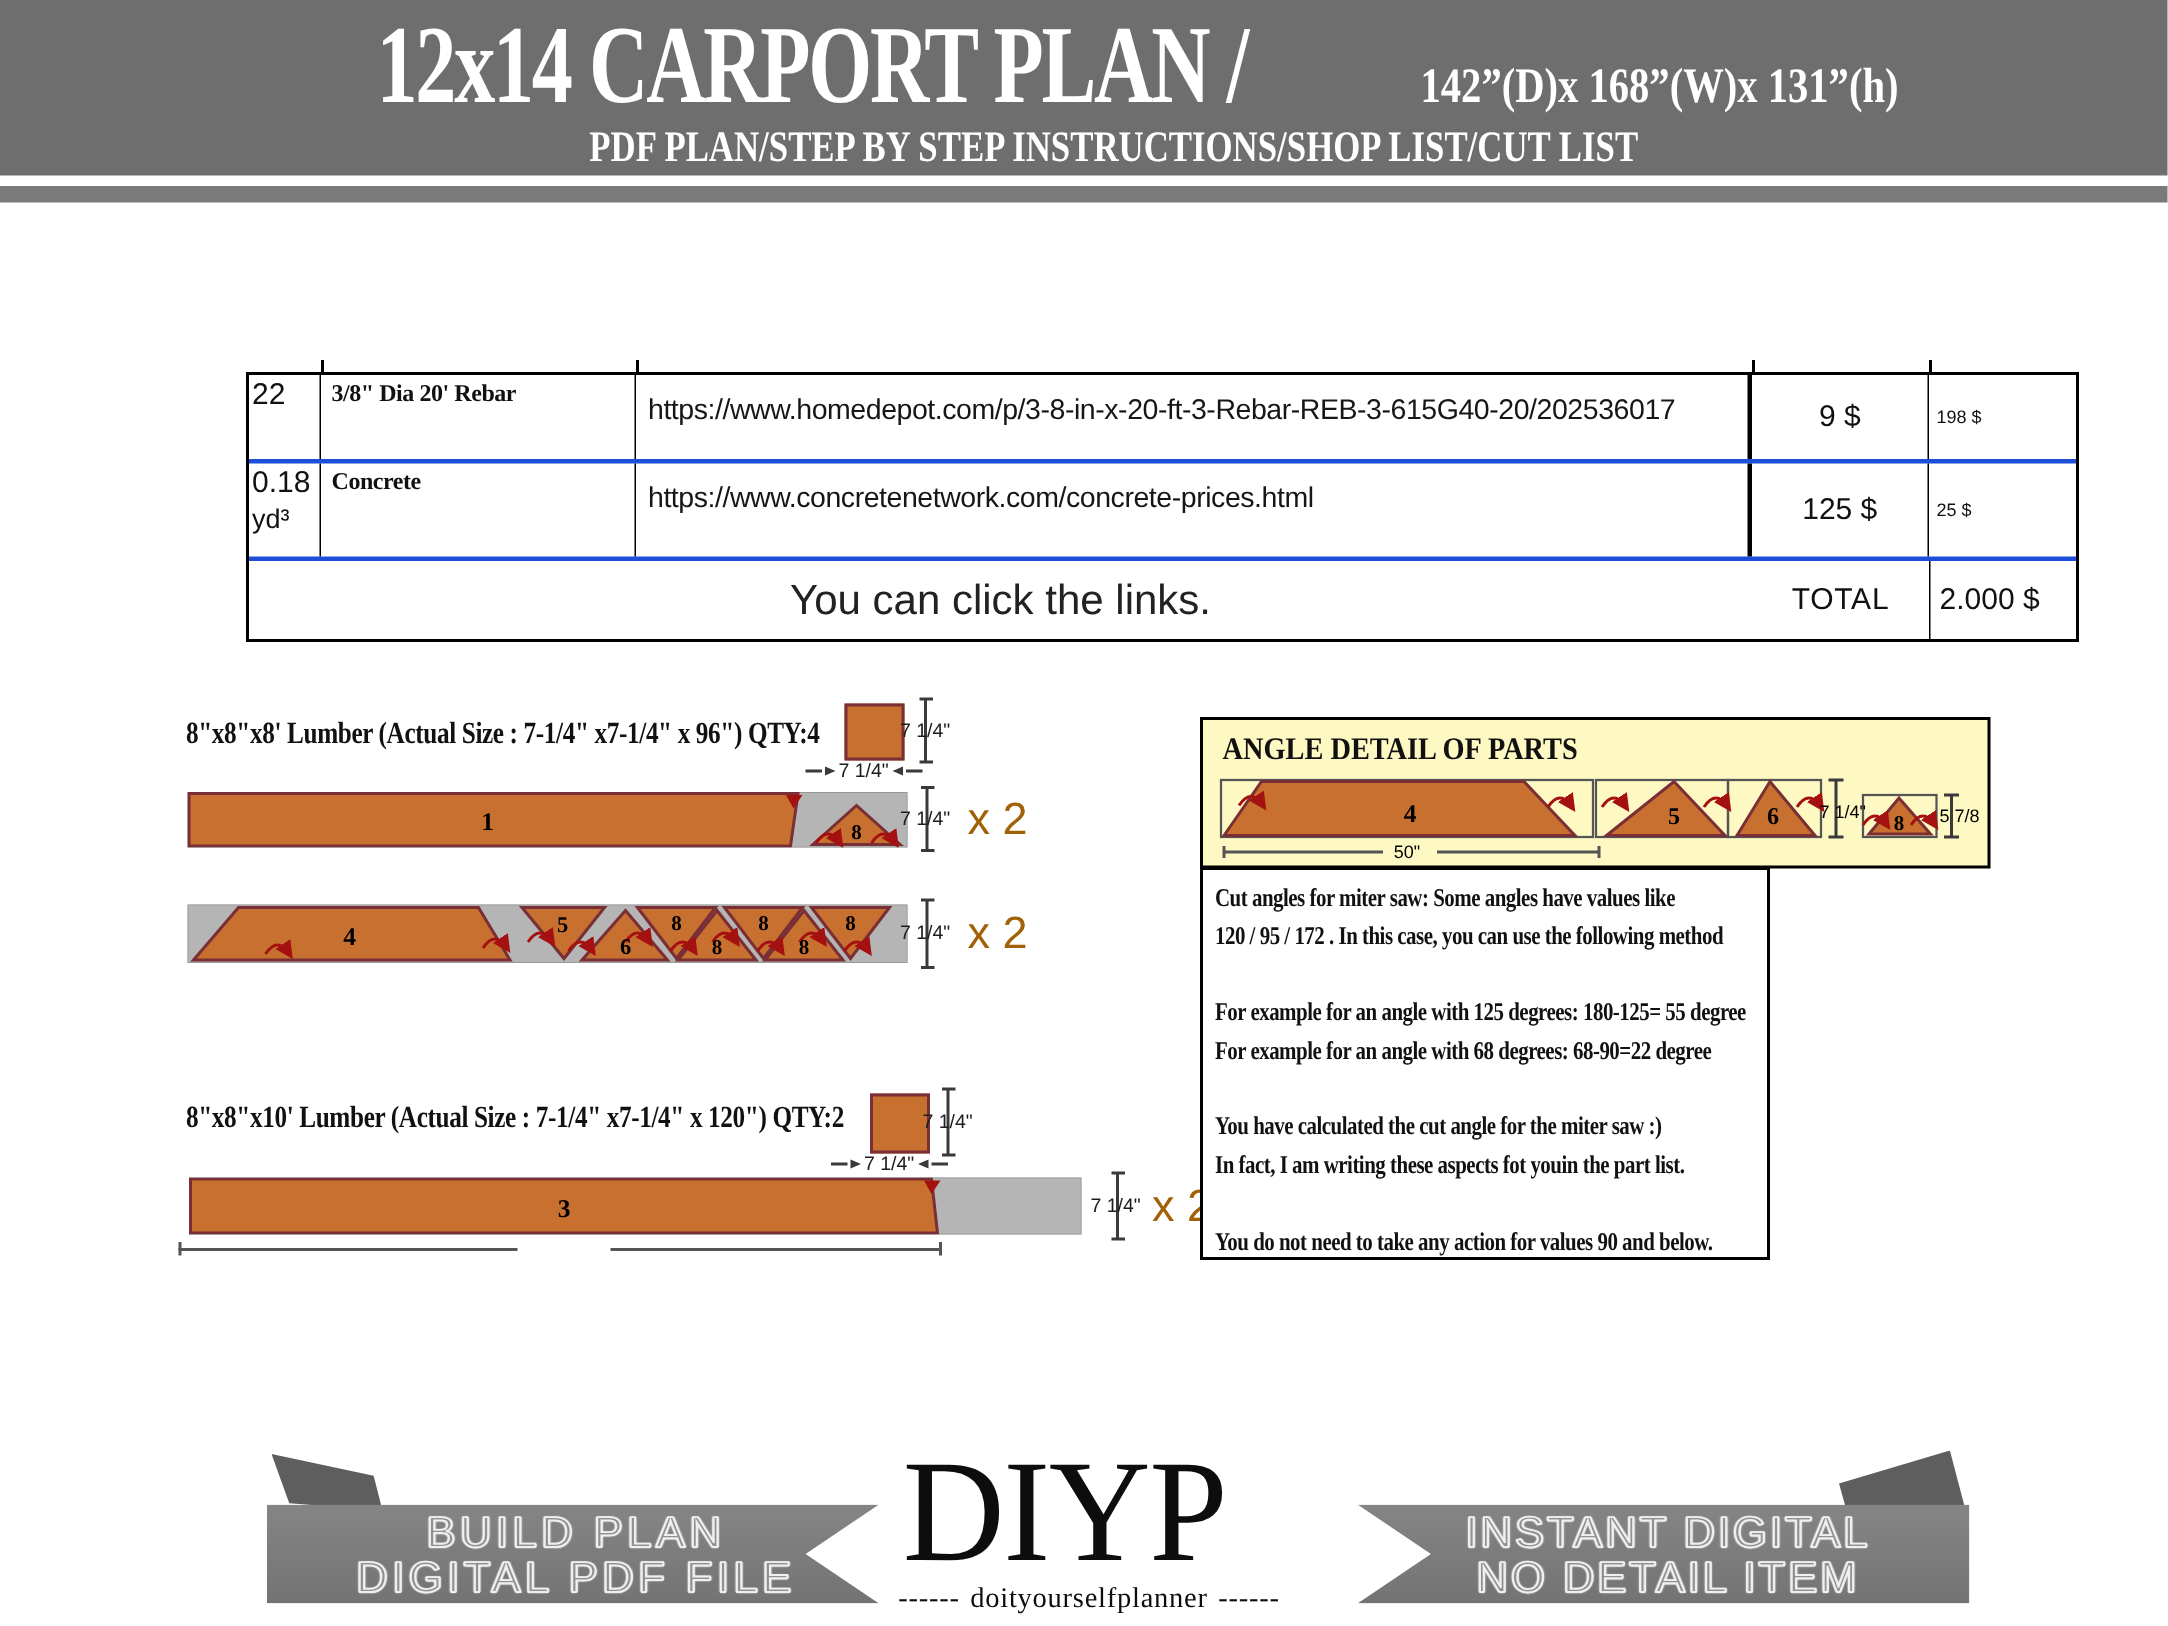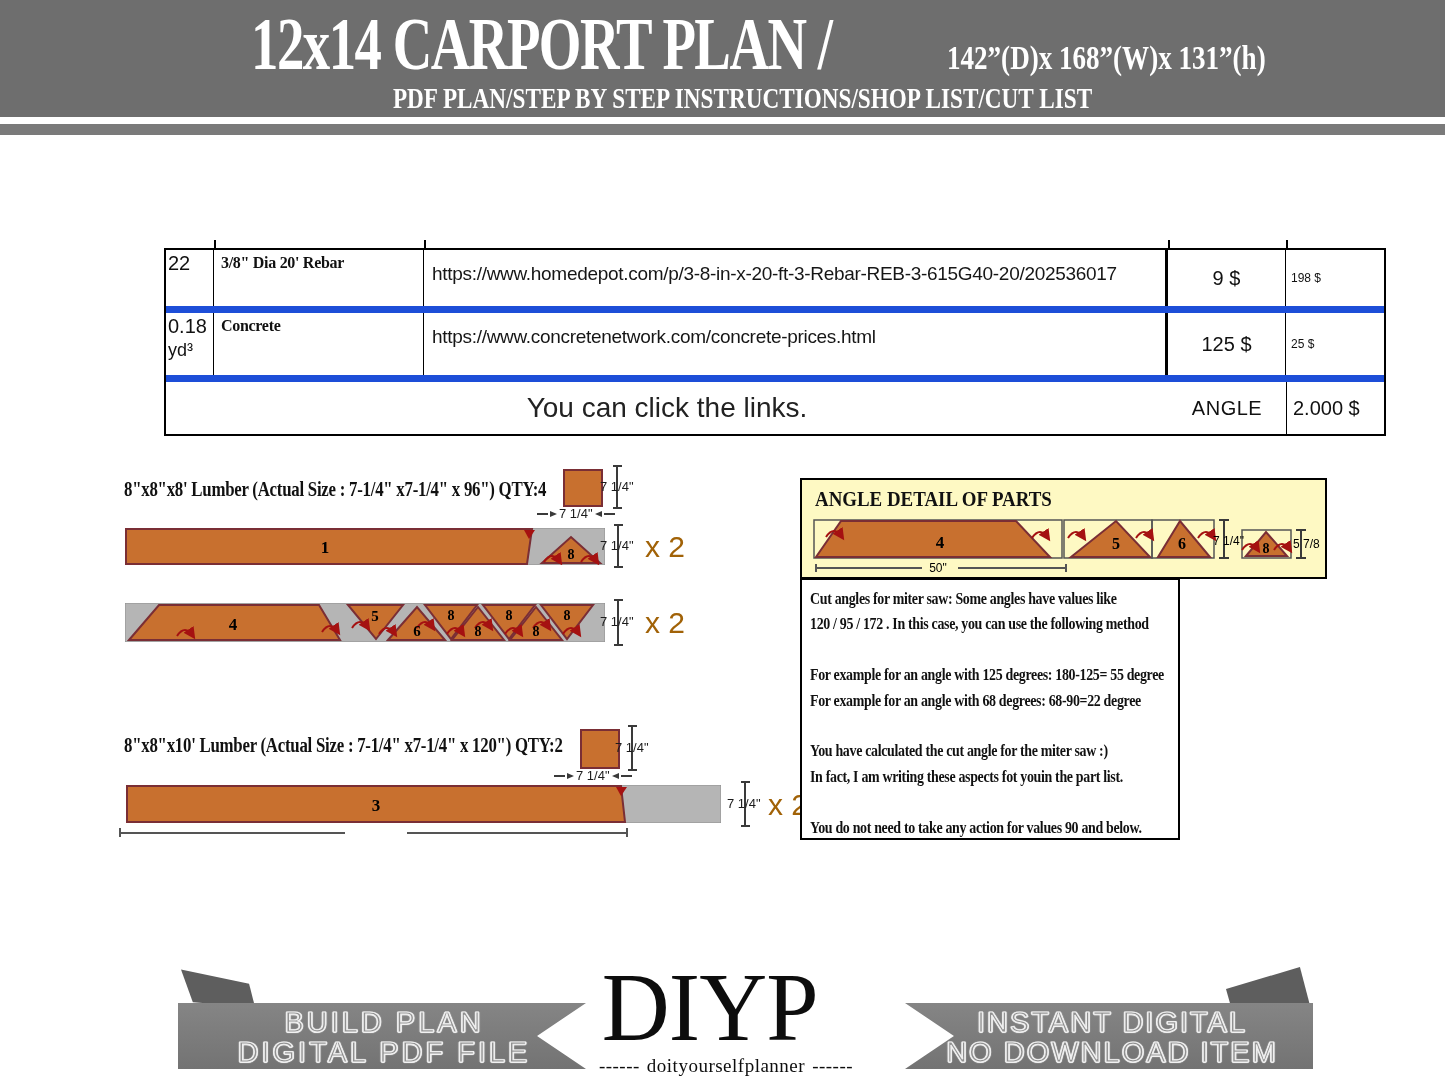--- a/index.html
+++ b/index.html
@@ -14,21 +14,21 @@
   .t-dims{font-family:"Liberation Serif",serif;font-weight:bold;font-size:33px;display:inline-block;
           transform:scaleX(.82);transform-origin:left bottom;white-space:nowrap;}
   .t-sub{font-family:"Liberation Serif",serif;font-weight:bold;font-size:29px;margin-top:-4px;
          transform:scaleX(.8);transform-origin:center top;white-space:nowrap;}
   .stripe{position:absolute;left:0;top:124px;width:100%;height:11px;background:#7a7a7a;}
 
   
   .shop{position:absolute;left:135px;top:248px;width:1218px;border:2px solid #000;background:#fff;margin-left:29px;}
   .stub{position:absolute;top:-10px;width:2px;height:10px;background:#000;}
   .trow{display:flex;}
-  .trow + .trow{border-top:7px solid #1d4ed8;}
+  .trow + .trow{border-top:3px solid #1d4ed8;}
   .cell{box-sizing:border-box;}
   .c-qty{width:48px;border-right:1px solid #000;font-size:20px;padding:1px 2px;line-height:24px;}
   .c-qty .sub3{font-size:18px;}
   .c-name{width:210px;border-right:1px solid #000;font-family:"Liberation Serif",serif;font-weight:bold;
           font-size:16px;padding:4px 7px;letter-spacing:-.3px;}
   .c-url{width:744px;border-right:3px solid #000;font-size:19px;letter-spacing:-.3px;padding:13px 8px 0 8px;color:#161616;}
   .c-unit{width:118px;border-right:1px solid #000;font-size:20px;display:flex;align-items:center;justify-content:center;}
   .c-totalv{width:98px;font-size:12px;display:flex;align-items:center;padding-left:5px;}
   .r1{height:56px;} .r2{height:62px;} .r3{height:52px;}
   .c-note{width:1002px;display:flex;align-items:center;justify-content:center;font-size:28px;color:#222;}
@@ -121,21 +121,21 @@
         <div class="sub3">yd³</div>
       </div>
       <div class="cell c-name">Concrete</div>
       <div class="cell c-url">https://www.concretenetwork.com/concrete-prices.html</div>
       <div class="cell c-unit">125 $</div>
       <div class="cell c-totalv">25 $</div>
     </div>
 
     <div class="trow r3">
       <div class="cell c-note">You can click the links.</div>
-      <div class="cell c-totlbl">ANGLE</div>
+      <div class="cell c-totlbl">TOTAL</div>
       <div class="cell c-grand">2.000 $</div>
     </div>
   </div>
 
   <div class="sectitle" style="left:124px;top:478px">8"x8"x8' Lumber (Actual Size : 7-1/4" x7-1/4" x 96") QTY:4</div>
 
   <div class="sq" style="left:563px;top:469px;width:36px;height:34px"></div>
   <div class="vdim" style="left:616px;top:466px;height:42px"></div>
   <div class="dimlabel" style="left:600px;top:479px">7 1/4"</div>
   <div class="hdim" style="left:537px;top:506px">
@@ -285,16 +285,16 @@
       <span>------</span>
       <span>doityourselfplanner</span>
       <span>------</span>
     </div>
   </div>
 
   <div class="rib-fold fold-r"></div>
   <div class="rib-band rib-r"></div>
   <div class="rib-text rt-r">
     <div>INSTANT DIGITAL</div>
-    <div>NO DOWNLOAD ITEM</div>
+    <div>NO DETAIL ITEM</div>
   </div>
 
 </div>
 
 </body></html>

